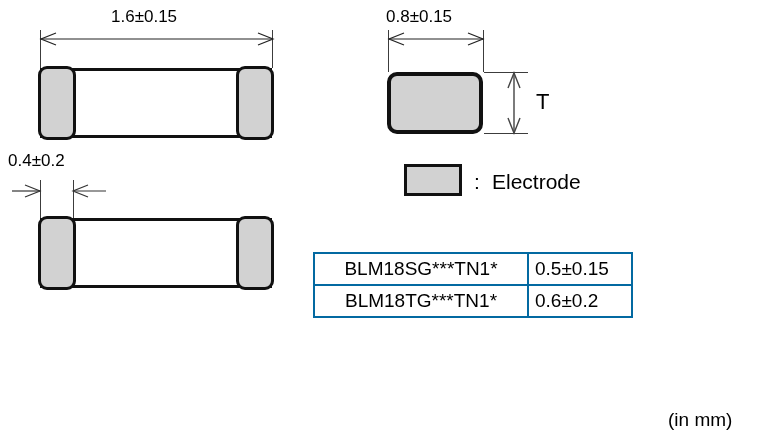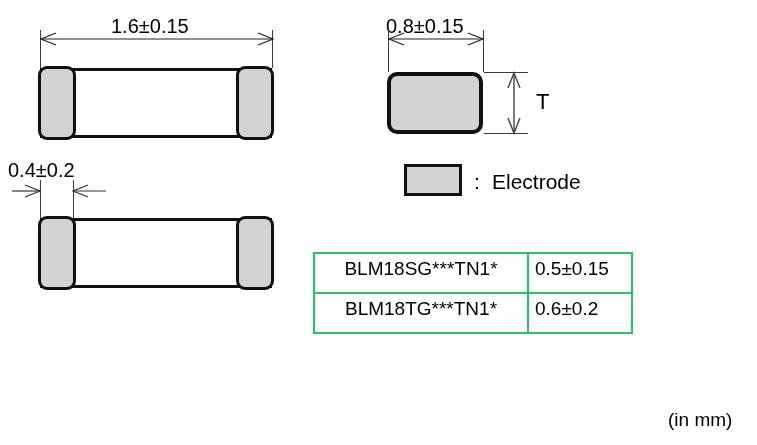--- a/index.html
+++ b/index.html
@@ -16,26 +16,25 @@
     position: relative;
     width: 757px;
     height: 445px;
     background: #ffffff;
     overflow: hidden;
   }
 
   
   .dim-label {
     position: absolute;
-    font-size: 20px;
+    font-size: 17px;
     letter-spacing: 0px;
     white-space: nowrap;
     color: #000;
     line-height: 1;
-    margin-top: 8px;
   }
   .t-label {
     position: absolute;
     font-size: 22px;
     white-space: nowrap;
     color: #000;
     line-height: 1;
   }
   .legend-text {
     position: absolute;
@@ -90,25 +89,25 @@
     overflow: visible;
   }
 
   
   .spec-table {
     position: absolute;
     border-collapse: collapse;
     background: #ffffff;
   }
   .spec-table td {
-    border: 2px solid #22c55e;
+    border: 2px solid #0369a1;
     font-size: 19px;
     font-family: "Liberation Sans", sans-serif;
     color: #000;
-    padding: 1px 6px 10px 6px;
+    padding: 1px 6px 2px 6px;
     height: 27px;
     line-height: 1;
     white-space: nowrap;
   }
   .spec-table td.col-part {
     width: 200px;
     text-align: center;
   }
   .spec-table td.col-dim {
     width: 90px;

